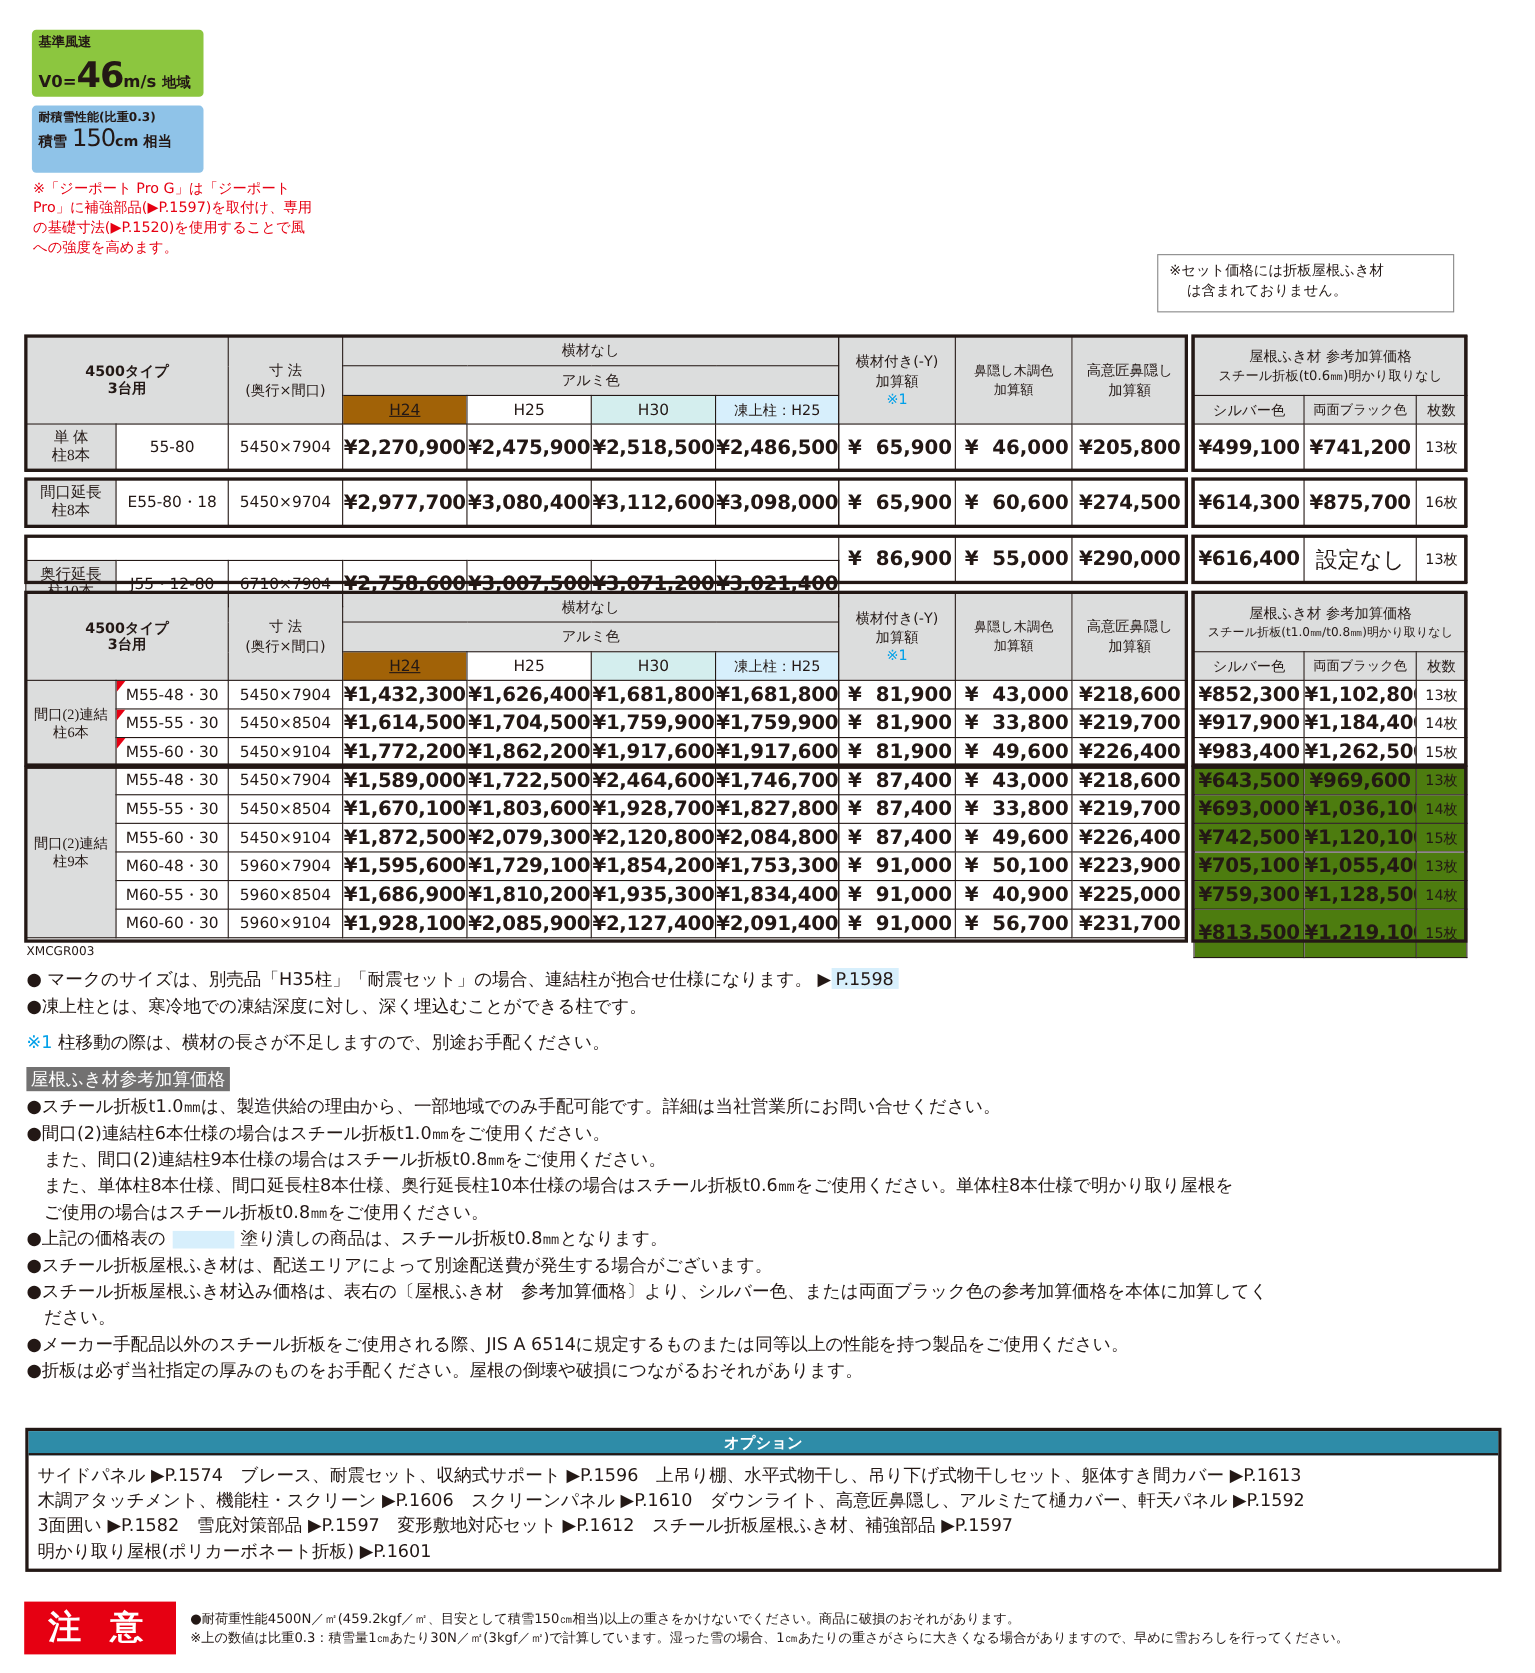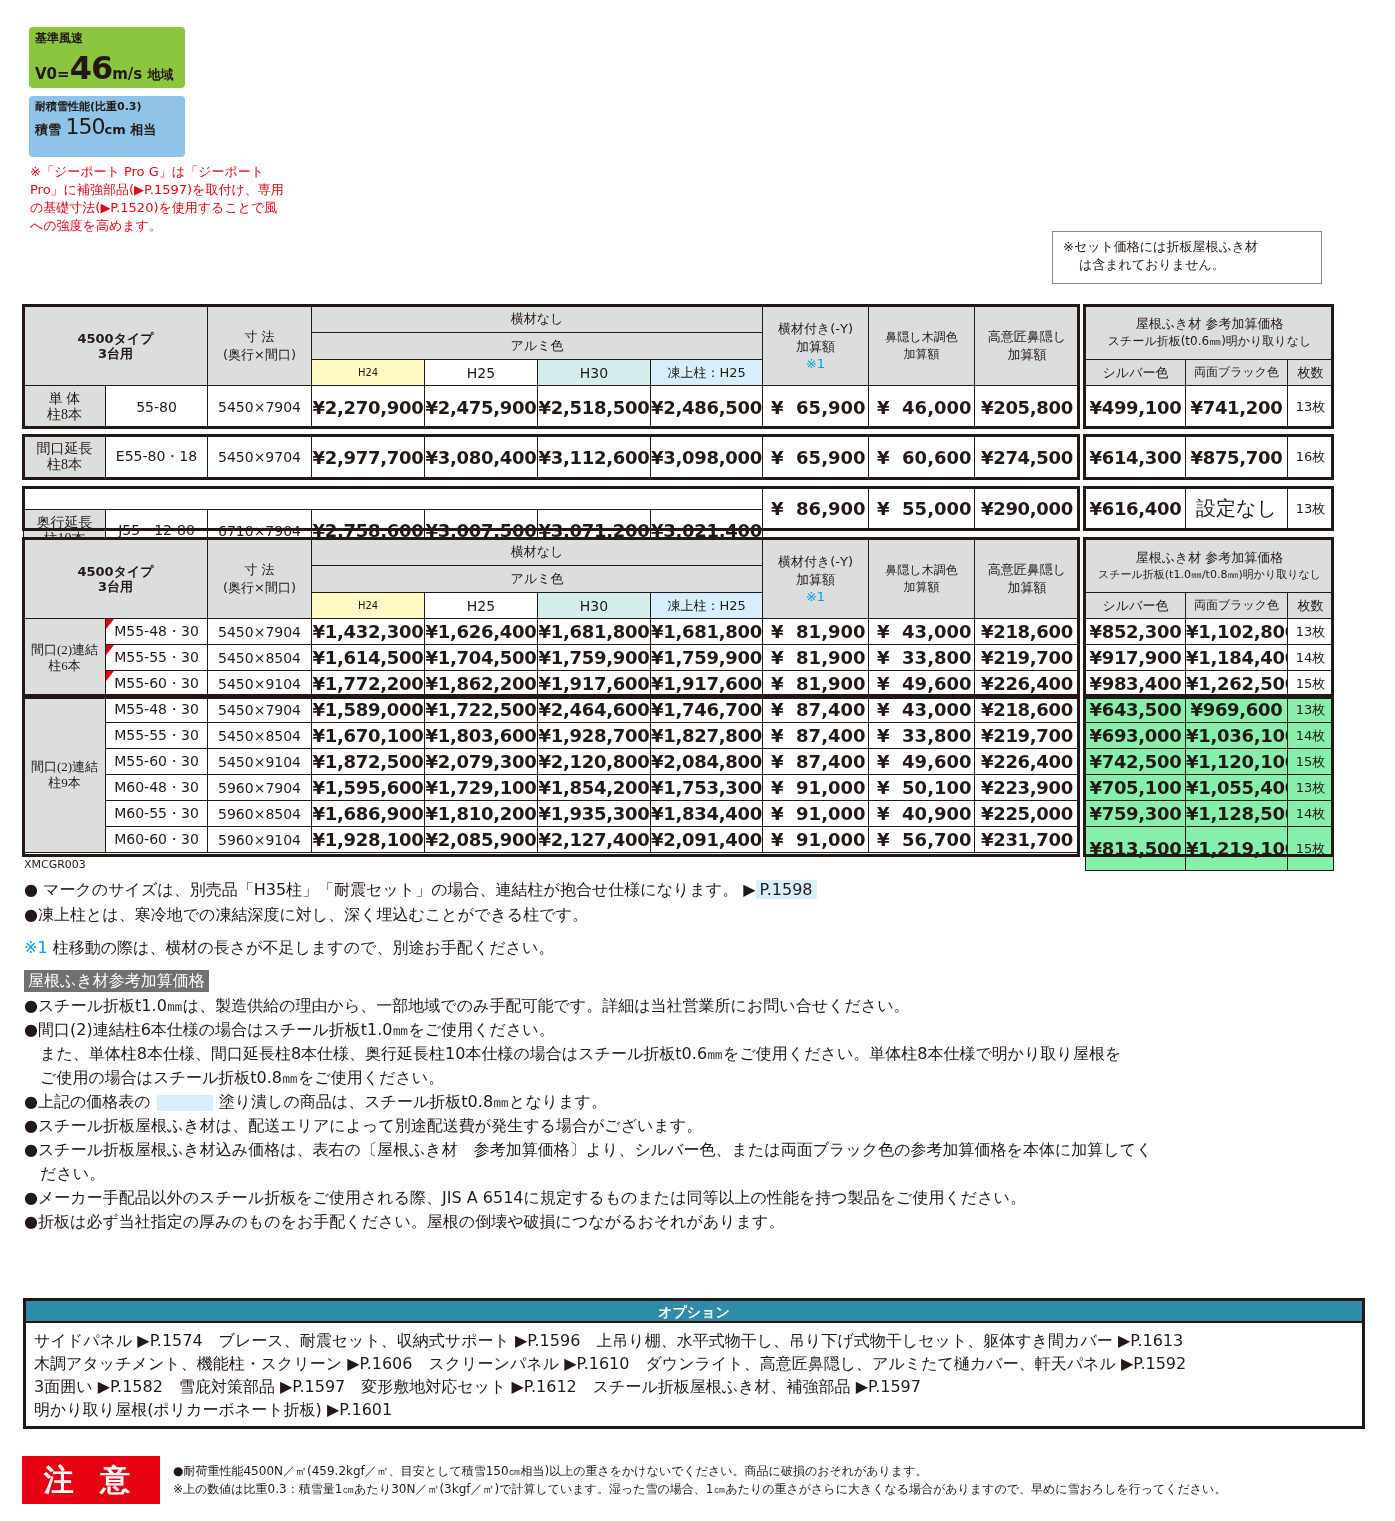--- a/index.html
+++ b/index.html
@@ -15,31 +15,31 @@
   .badge-snow .val { font-size: 13px; font-weight: bold; margin-top: 0px; white-space: nowrap; }
   .badge-snow .big { font-size: 22px; font-weight: 400; letter-spacing: -1px; }
   .red-note { left: 30px; top: 163px; width: 260px; color: #e60012; font-size: 13px; line-height: 18px; }
 
   .set-note { left: 1052px; top: 231px; width: 270px; height: 53px; border: 1px solid #888; font-size: 13px; line-height: 18px; padding: 6px 10px; }
 
   table.pt { border-collapse: collapse; position: absolute; table-layout: fixed; }
   table.pt td { border: 1px solid #231815; text-align: center; vertical-align: middle; padding: 0; overflow: hidden; white-space: nowrap; }
   .hd { background: #dcdddd; font-size: 13px; font-weight: bold; line-height: 15px; }
   .hd-sub { background: #dcdddd; font-size: 13px; }
-  .h24 { background: #fef9c3; font-size: 10px; }
+  .h24 { background: #a16207; font-size: 14px; text-decoration: underline; }
   .h25 { background: #fff; font-size: 14px; }
   .h30 { background: #d4eeee; font-size: 14px; }
   .htoku { background: #d7effc; font-size: 13px; }
   .rowlbl { background: #dcdddd; font-size: 14px; line-height: 16px; font-family: Liberation Serif, serif; }
   .code { font-size: 14px; }
   .price { font-size: 18px; font-weight: bold; letter-spacing: -0.3px; }
   .yen-sp { font-size: 18px; font-weight: bold; text-align: left !important; padding-left: 8px !important; }
   .note-blue { color: #00a0e9; }
   .cnt { font-size: 13px; }
-  .blue-fill { background: #86efac; }
+  .blue-fill { background: #4d7c0f; }
   .tri { position: relative; }
   .tri::before { content: ""; position: absolute; left: 0; top: 0; width: 0; height: 0; border-top: 10px solid #e60012; border-right: 8px solid transparent; }
 
   .box-outline { position: absolute; border: 3px solid #231815; pointer-events: none; }
 
   .xm { left: 24px; top: 858px; font-size: 11px; }
   .notes { left: 24px; font-size: 16px; line-height: 24px; white-space: nowrap; }
   .section-tag { left: 24px; top: 970px; background: #727171; color: #fff; font-size: 16px; padding: 0 4px; line-height: 22px; }
   .pref { background: #d7effc; padding: 0 4px; }
   .swatch { display: inline-block; width: 56px; height: 16px; background: #d7effc; vertical-align: middle; margin: 0 6px; }
@@ -551,20 +551,21 @@
   <span>● マークのサイズは、別売品「H35柱」「耐震セット」の場合、連結柱が抱合せ仕様になります。 ▶</span><span class="pref">P.1598</span>
 </div>
 <div class="abs notes" style="top:903px;">●凍上柱とは、寒冷地での凍結深度に対し、深く埋込むことができる柱です。</div>
 <div class="abs notes" style="top:936px;"><span class="note-blue">※1</span><span> 柱移動の際は、横材の長さが不足しますので、別途お手配ください。</span></div>
 
 <div class="abs section-tag">屋根ふき材参考加算価格</div>
 
 <div class="abs notes" style="top:994px; font-size:16px;">
   <div>●スチール折板t1.0㎜は、製造供給の理由から、一部地域でのみ手配可能です。詳細は当社営業所にお問い合せください。</div>
   <div>●間口(2)連結柱6本仕様の場合はスチール折板t1.0㎜をご使用ください。</div>
+  <div>　また、間口(2)連結柱9本仕様の場合はスチール折板t0.8㎜をご使用ください。</div>
   <div>　また、単体柱8本仕様、間口延長柱8本仕様、奥行延長柱10本仕様の場合はスチール折板t0.6㎜をご使用ください。単体柱8本仕様で明かり取り屋根を</div>
   <div>　ご使用の場合はスチール折板t0.8㎜をご使用ください。</div>
   <div><span>●上記の価格表の</span><span class="swatch"></span><span>塗り潰しの商品は、スチール折板t0.8㎜となります。</span></div>
   <div>●スチール折板屋根ふき材は、配送エリアによって別途配送費が発生する場合がございます。</div>
   <div>●スチール折板屋根ふき材込み価格は、表右の〔屋根ふき材　参考加算価格〕より、シルバー色、または両面ブラック色の参考加算価格を本体に加算してく</div>
   <div>　ださい。</div>
   <div>●メーカー手配品以外のスチール折板をご使用される際、JIS A 6514に規定するものまたは同等以上の性能を持つ製品をご使用ください。</div>
   <div>●折板は必ず当社指定の厚みのものをお手配ください。屋根の倒壊や破損につながるおそれがあります。</div>
 </div>
 

